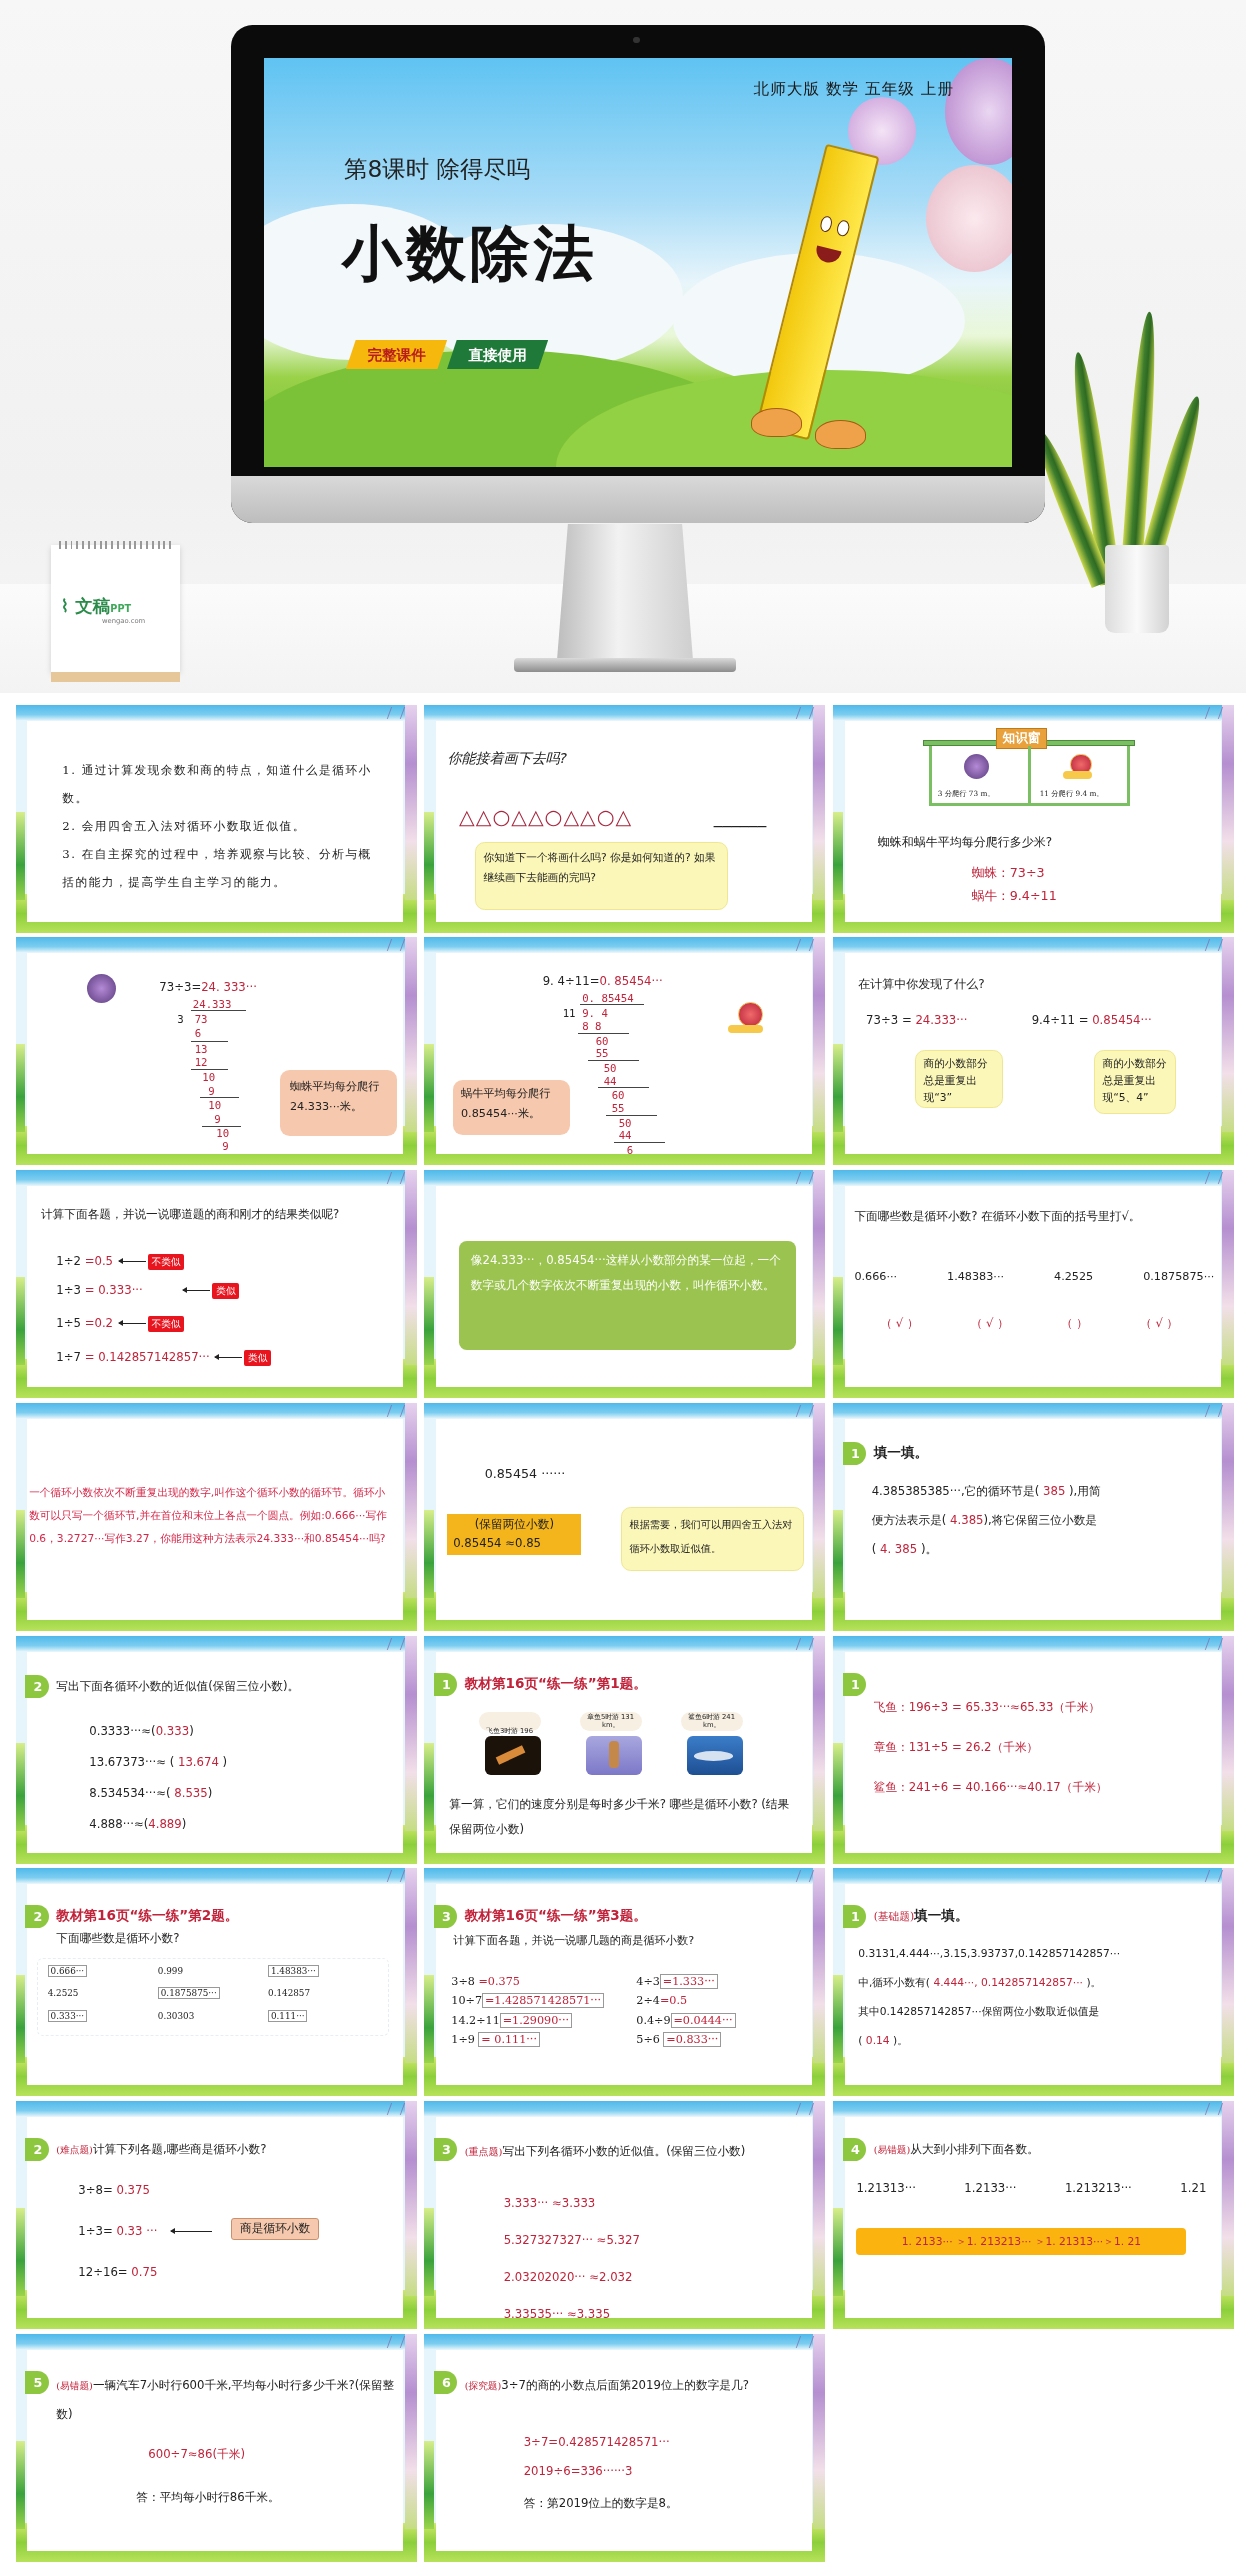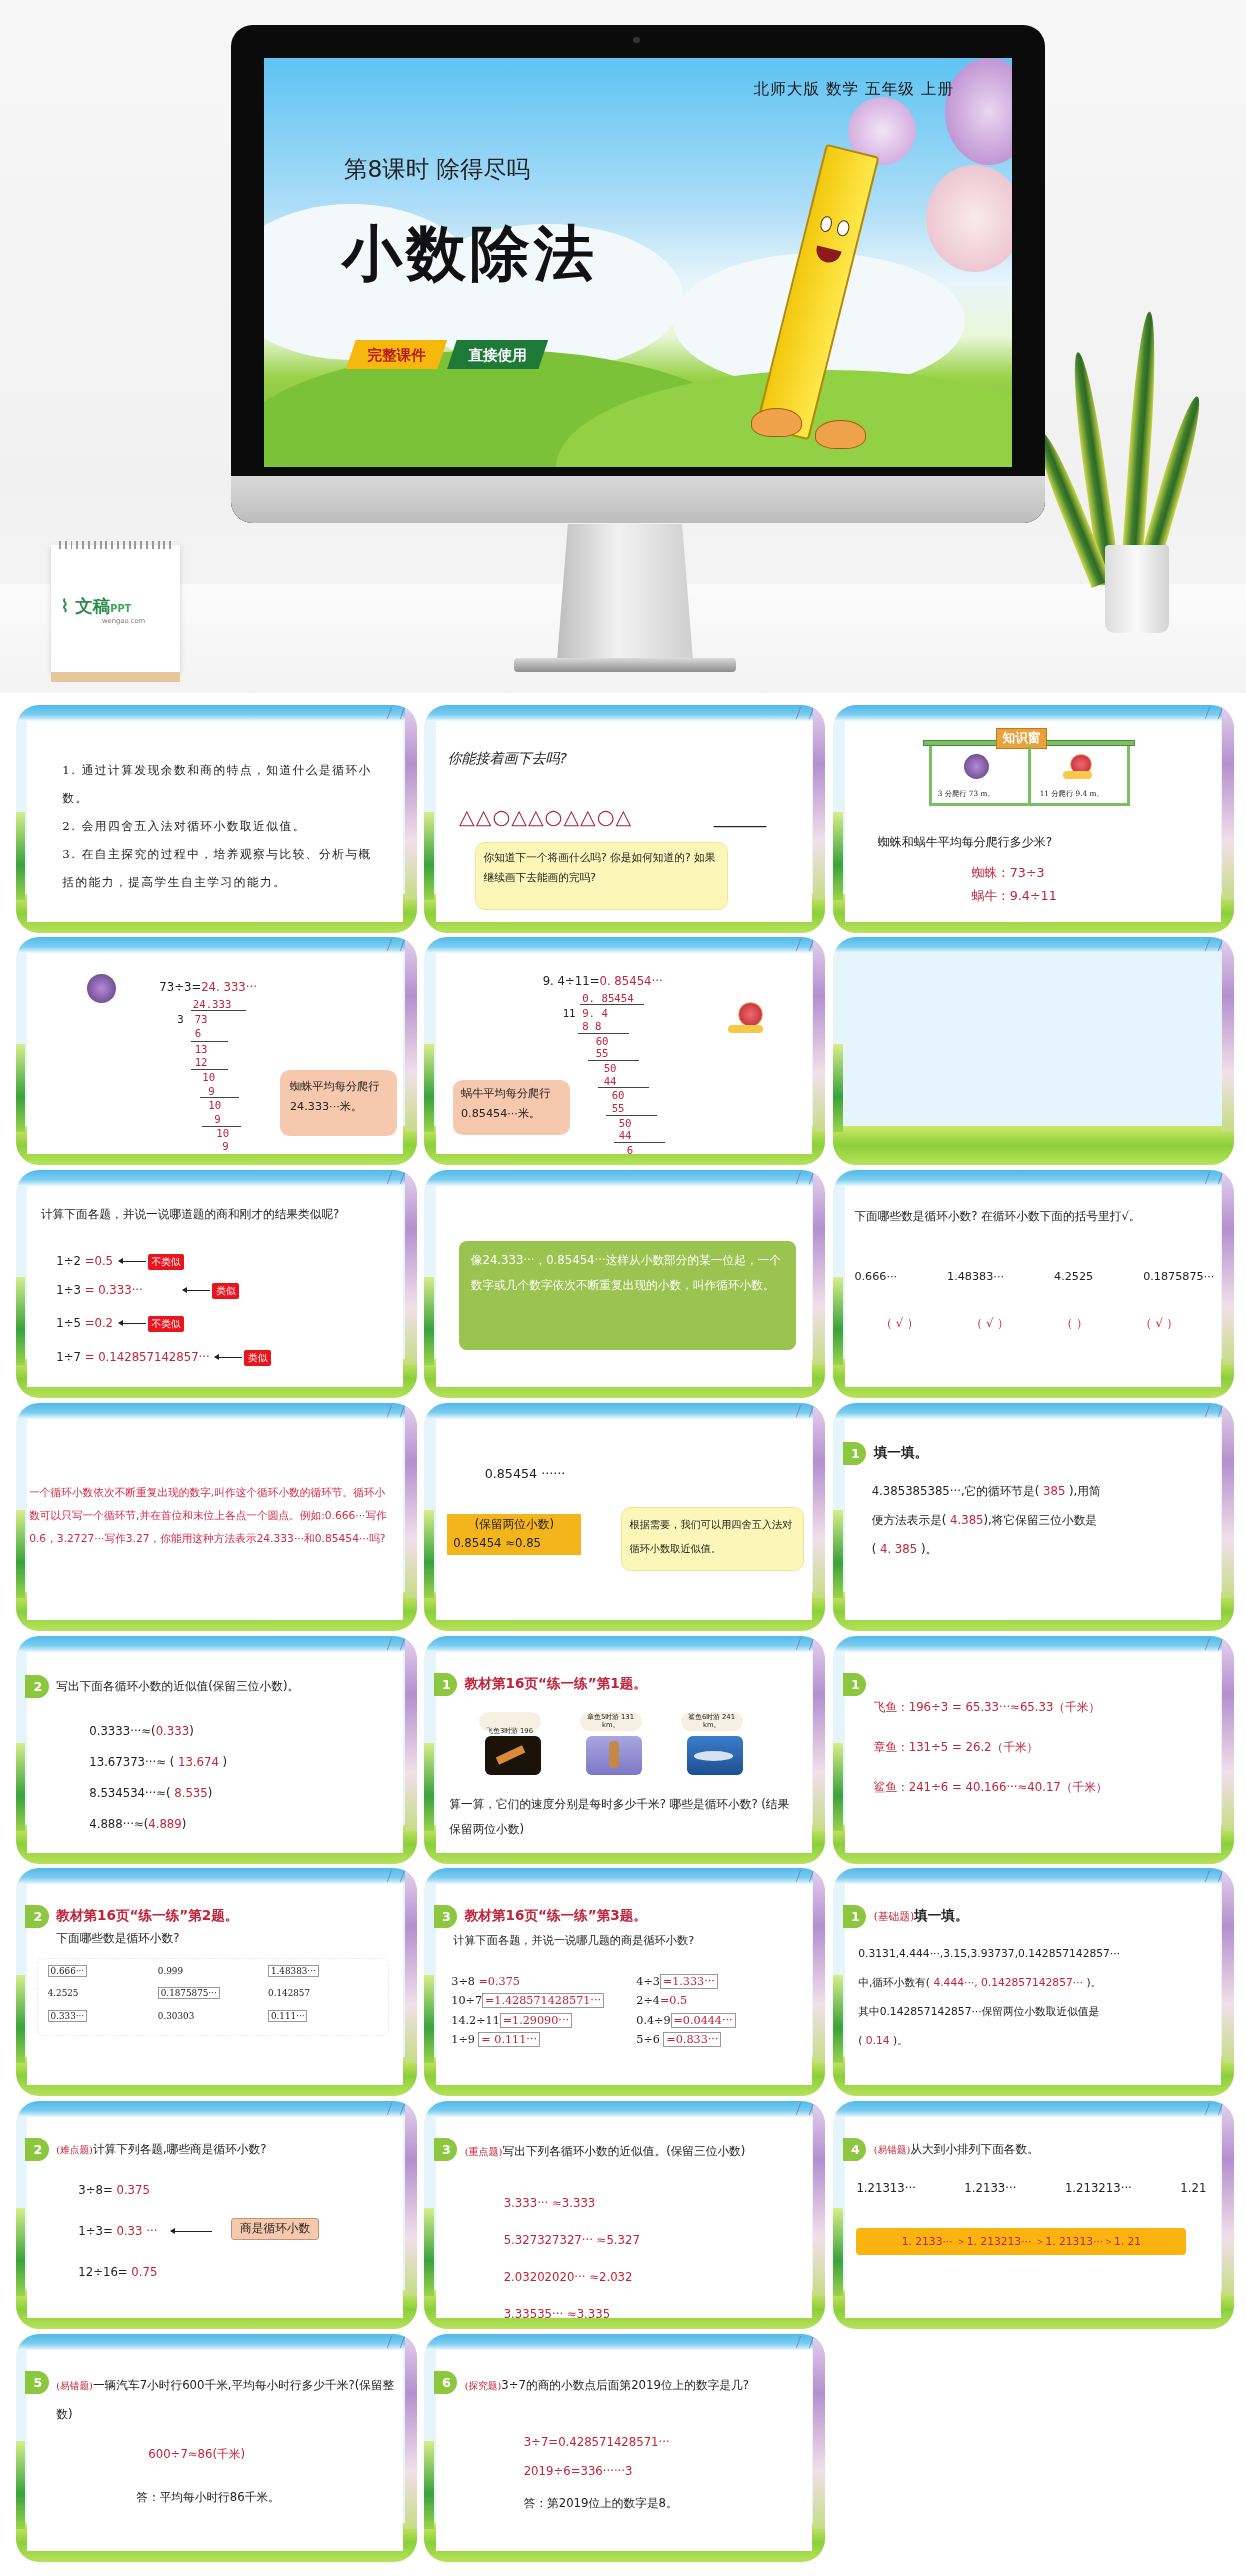--- a/index.html
+++ b/index.html
@@ -36,21 +36,21 @@
   .calendar .logo { position: absolute; left: 9.7px; top: 49px; font-size: 17.5px; font-weight: bold; color: #2a8b4a; }
   .calendar .logo .ppt { font-size: 9.7px; color: #3fa85a; }
   .calendar .sub { position: absolute; left: 51px; top: 72px; font-size: 6.8px; color: #777; }
   .calendar .base { position: absolute; left: 0; bottom: -9.7px; width: 129px; height: 9.7px; background: #e6c79a; }
   .plant { position: absolute; left: 1071px; top: 292px; width: 117px; height: 292px; }
   .plant .leaf { position: absolute; bottom: 0; width: 21.4px; background: linear-gradient(90deg,#cbd84a,#3e7d2d 40%,#2e6a22 60%,#cbd84a); border-radius: 50% 50% 0 0; transform-origin: bottom center; }
   .pot { position: absolute; left: 1105px; top: 545px; width: 64px; height: 88px; background: linear-gradient(90deg,#dcdcdc,#fafafa 50%,#d2d2d2); border-radius: 3.9px 3.9px 9.7px 9.7px; }
 
   
   .slide { position: absolute; width: 401px; height: 228px; overflow: hidden;
-           background: linear-gradient(#4fb9ea 0px, #7ccdf0 9.7px, #e6f5fb 15.6px, #e6f5fb 100%); border-radius: 23px; }
+           background: linear-gradient(#4fb9ea 0px, #7ccdf0 9.7px, #e6f5fb 15.6px, #e6f5fb 100%); }
   .slide .grass { position: absolute; left: 0; bottom: 0; width: 100%; height: 39px; background: linear-gradient(#cfe86a,#8ccf3b 50%,#b7e25a); }
   .slide .grass-left { position: absolute; left: 0; top: 107px; width: 9.7px; height: 88px; background: linear-gradient(#d7ee8a,#3aa23c 60%,#9ad44b); }
   .slide .vine { position: absolute; right: 0; top: 0; width: 11.7px; height: 195px; background: linear-gradient(#e6d2ee,#b58fd0 30%,#f2dfe9 70%,#c5dd83); }
   .slide .panel { position: absolute; left: 11.7px; top: 15.6px; width: 376px; height: 201px; background: #fff; }
   .slide .sparkle { position: absolute; right: 13.6px; top: 1.9px; width: 13.6px; height: 11.7px; border-left: 1.9px solid #7d6aa8; border-right: 1.9px solid #7d6aa8; transform: skewX(-20deg); opacity: .7; }
 
   .red { color: #c0233a; }
   .pink { color: #d52749; }
   .serif { font-family: "DejaVu Serif", "Liberation Serif", serif; }
 
@@ -244,20 +244,31 @@
     </div>
     <div class="bubble-peach" style="left:17.5px;top:127px;width:117px;height:55px;padding:4.9px 7.8px;">蜗牛平均每分爬行0.85454···米。</div>
   </div>
   <div class="sparkle"></div>
 </div>
 
 <div class="slide" style="left:833px;top:937px;">
   <div class="grass"></div>
     <div class="grass-left"></div>
     <div class="vine"></div>
+  <div class="panel">
+    <div style="position:absolute;left:13.6px;top:23.4px;font-size:12px;">在计算中你发现了什么?</div>
+    <div style="position:absolute;left:21.4px;top:60px;font-size:11.7px;">
+      <span>73÷3 =</span> <span class="red">24.333···</span>
+    </div>
+    <div style="position:absolute;left:187px;top:60px;font-size:11.7px;">
+      <span>9.4÷11 =</span> <span class="red">0.85454···</span>
+    </div>
+    <div class="bubble-yellow" style="left:70px;top:97px;width:88px;height:58px;font-size:10.7px;line-height:16.6px;">商的小数部分总是重复出现“3”</div>
+    <div class="bubble-yellow" style="left:249px;top:97px;width:82px;height:64px;font-size:10.7px;line-height:16.6px;">商的小数部分总是重复出现“5、4”</div>
+  </div>
   <div class="sparkle"></div>
 </div>
 
 <div class="slide" style="left:15.6px;top:1170px;">
   <div class="grass"></div>
     <div class="grass-left"></div>
     <div class="vine"></div>
   <div class="panel">
     <div style="position:absolute;left:13.6px;top:19.5px;width:341px;font-size:11.7px;line-height:18.5px;">计算下面各题，并说一说哪道题的商和刚才的结果类似呢?</div>
     <div style="position:absolute;left:29px;top:68px;font-size:11.7px;">

